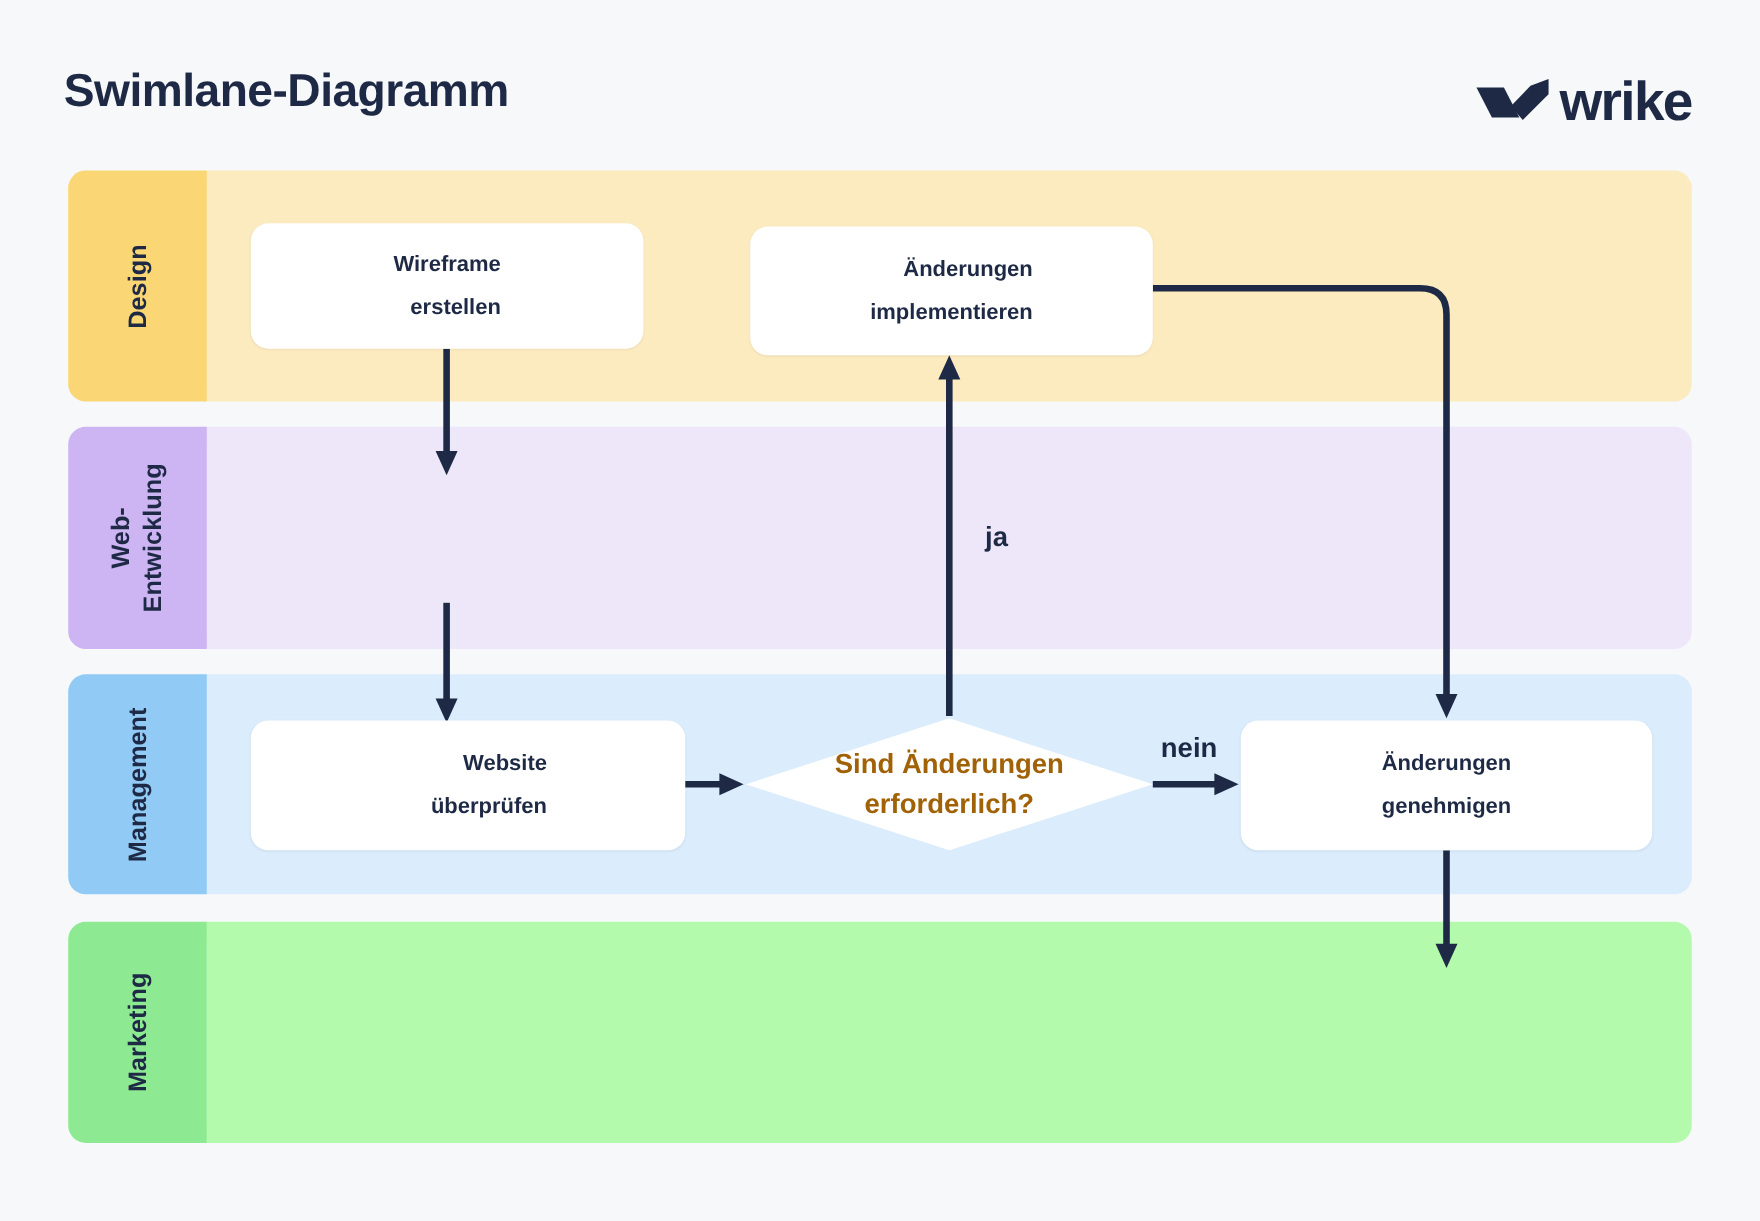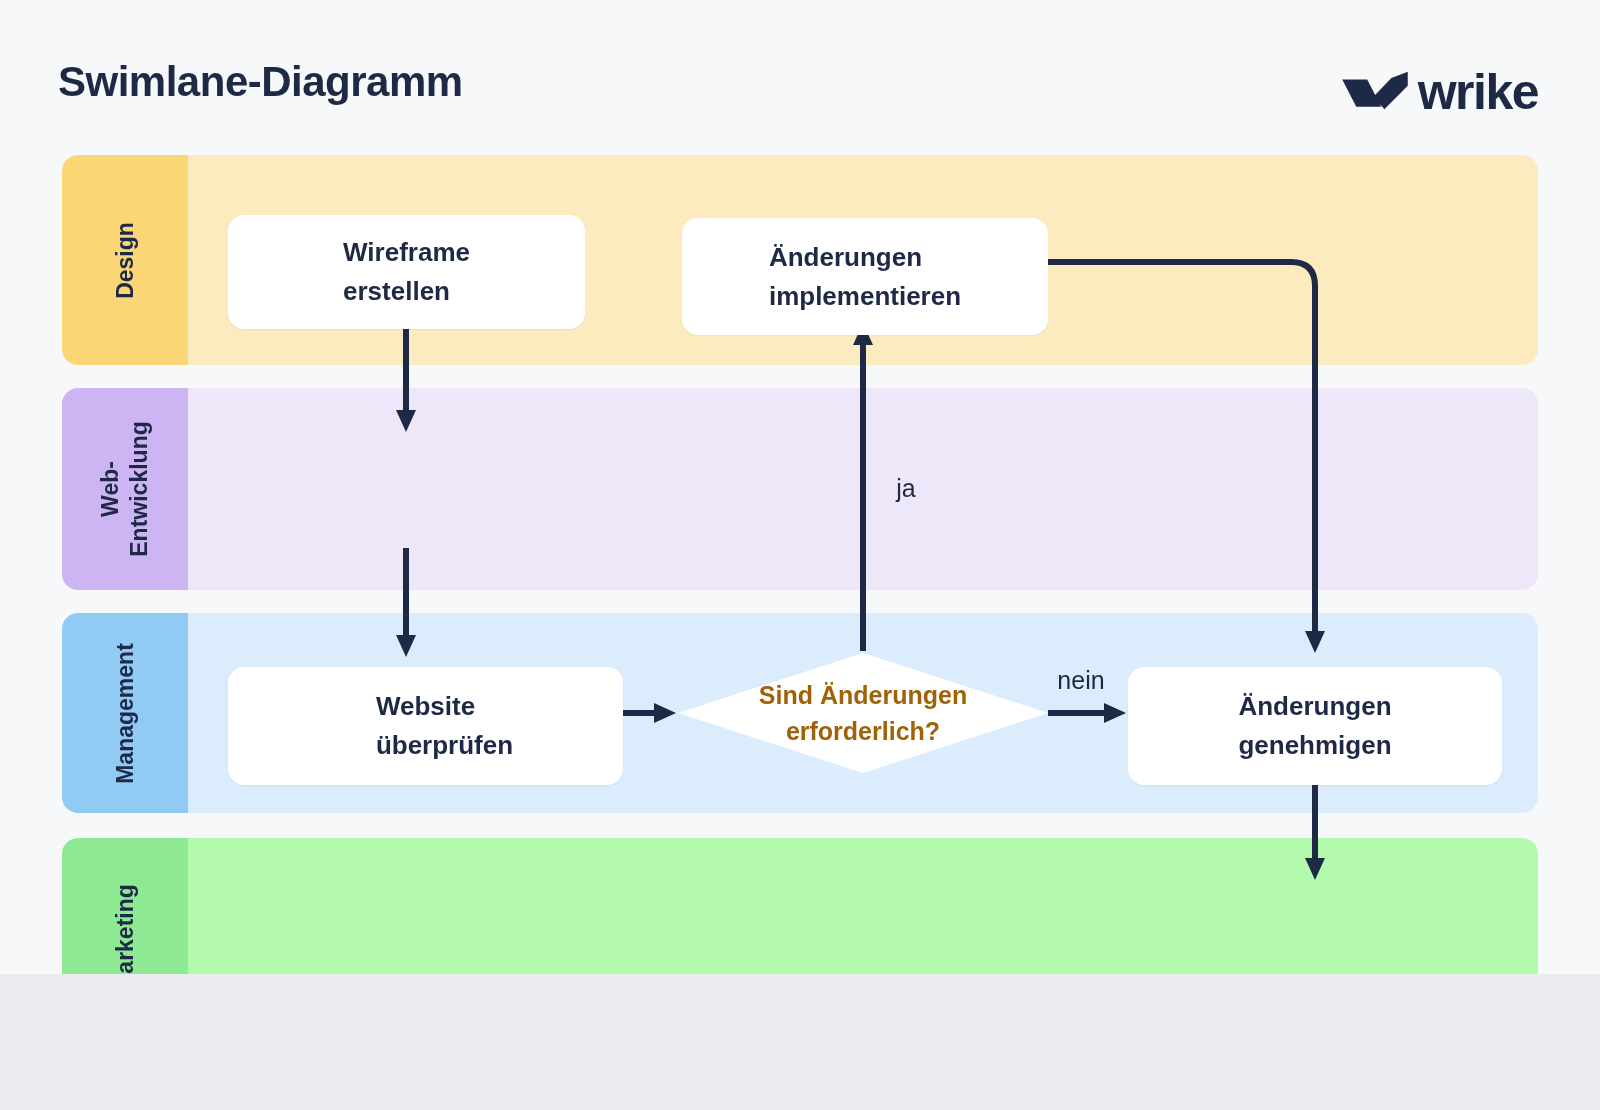--- a/index.html
+++ b/index.html
@@ -1,17 +1,17 @@
 <!DOCTYPE html>
 <html><head>
 <meta charset="utf-8">
 <style>
   html,body{margin:0;padding:0;background:#e9ebee;}
   .canvas{
-    position:relative;width:1600px;height:974px;margin:0 auto;
+    position:relative;width:1600px;height:1110px;margin:0 auto;
     background:#F7F8FA;overflow:hidden;
     font-family:"Liberation Sans","DejaVu Sans",sans-serif;
     color:#1E2A45;
   }
   .page-title{
     position:absolute;left:58px;top:58px;
     font-size:42px;font-weight:700;letter-spacing:-0.5px;color:#1E2A45;
   }
   .brand{position:absolute;top:60px;right:62px;display:flex;align-items:center;gap:4px;justify-content:center;}
   .brand svg{display:block;}
@@ -28,33 +28,33 @@
     font-size:23px;font-weight:700;color:#1E2A45;
     white-space:pre-line;text-align:center;line-height:29px;
   }
   
   .edges{position:absolute;left:0;top:0;pointer-events:none;}
   .edges path{fill:none;stroke:#1E2A45;stroke-width:6;}
   .edges .ah{fill:#1E2A45;stroke:none;}
   
   .node{
     position:absolute;background:#FFFFFF;border-radius:16px;
-    display:flex;align-items:center;justify-content:center;text-align:left;
-    font-size:26px;font-weight:700;line-height:39px;color:#1E2A45;
-    white-space:pre-line;box-shadow:0 1px 2px rgba(30,42,69,0.06);margin-top:12px;
+    display:flex;align-items:center;justify-content:center;text-align:right;
+    font-size:20px;font-weight:700;line-height:39px;color:#1E2A45;
+    white-space:pre-line;box-shadow:0 1px 2px rgba(30,42,69,0.06);
   }
   .diamond{
     position:absolute;background:#FFFFFF;
     clip-path:polygon(50% 0,100% 50%,50% 100%,0 50%);
     display:flex;align-items:center;justify-content:center;text-align:center;
     font-size:25px;font-weight:700;line-height:36px;color:#a16207;
     white-space:pre-line;
   }
   .edge-label{
-    position:absolute;font-size:25px;font-weight:400;color:#1E2A45;text-align:center;
+    position:absolute;font-size:25px;font-weight:700;color:#1E2A45;text-align:center;
   }
 </style>
 </head>
 <body>
 
 <div class="canvas">
 
   <div class="page-title">Swimlane-Diagramm</div>
 
   <div class="brand">

